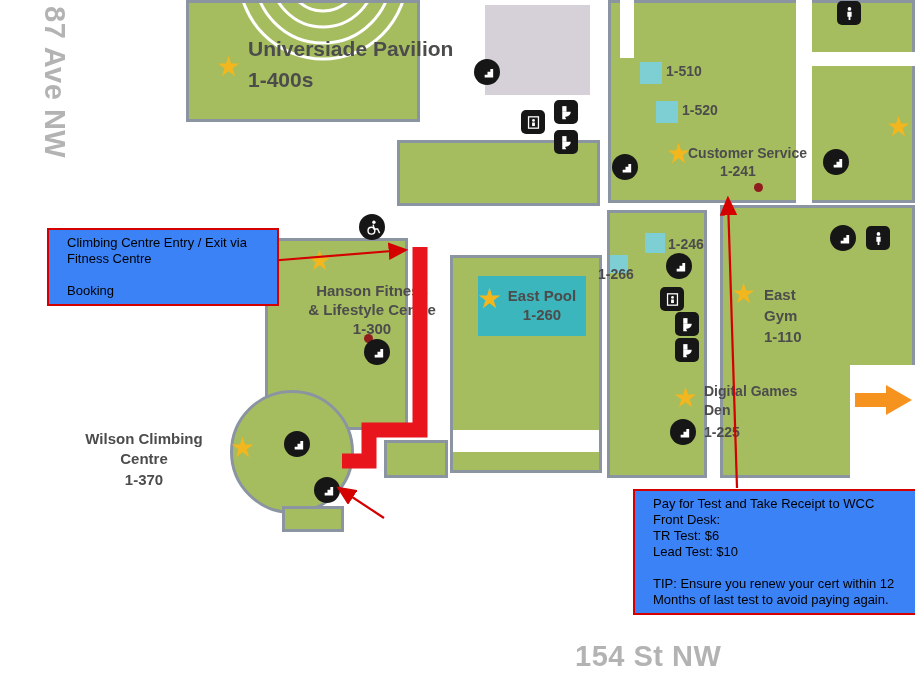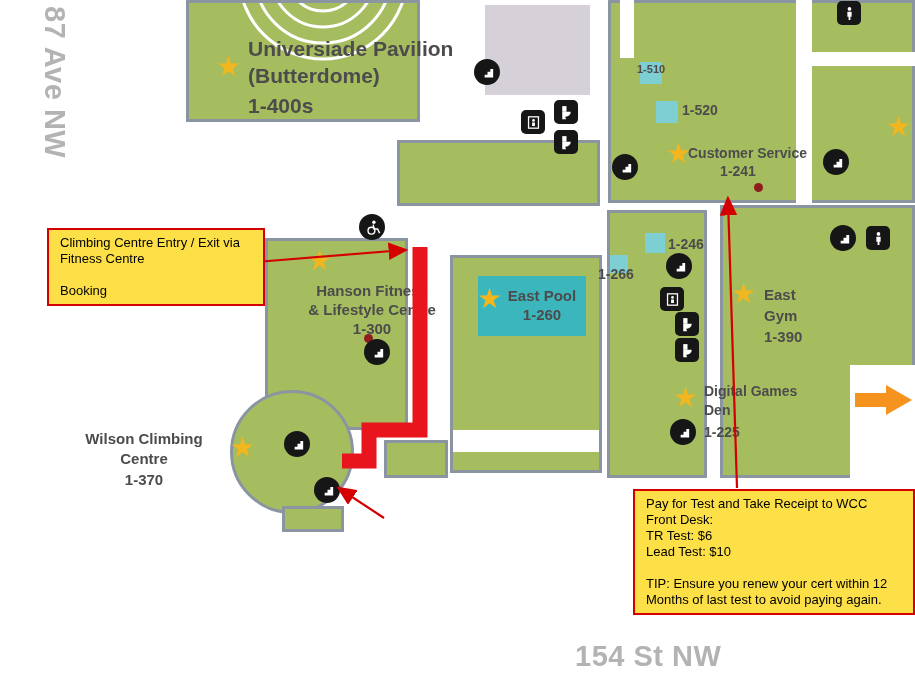--- a/index.html
+++ b/index.html
@@ -17,22 +17,22 @@
   .lbl{position:absolute;color:var(--ink);font-weight:700;font-size:15px;
        line-height:1.27;z-index:20;}
   .center{text-align:center;}
   .star{position:absolute;color:var(--star);font-size:28px;line-height:1;z-index:21;}
   .dot{position:absolute;width:9px;height:9px;border-radius:50%;background:var(--dot);z-index:21;}
   .icon{position:absolute;width:26px;height:26px;border-radius:50%;background:#161616;
         display:flex;align-items:center;justify-content:center;z-index:22;}
   .icon.square{width:24px;height:24px;border-radius:5px;}
   .icon svg{width:17px;height:17px;display:block;}
   #overlay{position:absolute;left:0;top:0;z-index:30;pointer-events:none;}
-  .annot{position:absolute;background:#fde047;border:2px solid var(--red);
-         padding:5px 11px;font-size:13px;color:#000;line-height:1.22;z-index:40;}
+  .annot{position:absolute;background:#3b82f6;border:2px solid var(--red);
+         padding:5px 18px;font-size:13px;color:#000;line-height:1.22;z-index:40;}
   .annot .line{min-height:16px;white-space:nowrap;}
 </style>
 </head>
 <body>
 
 <div id="map">
 
   <svg width="0" height="0" style="position:absolute">
     <defs>
       <g id="g-stairs">
@@ -98,39 +98,38 @@
   <div class="bldg" style="left:230px;top:390px;width:124px;height:124px;border-radius:50%;"></div>
   <div class="bldg" style="left:282px;top:506px;width:62px;height:26px;"></div>
 
   <div class="tealsq" style="left:640px;top:62px;width:22px;height:22px;"></div>
   <div class="tealsq" style="left:656px;top:101px;width:22px;height:22px;"></div>
   <div class="tealsq" style="left:645px;top:233px;width:20px;height:20px;"></div>
   <div class="tealsq" style="left:610px;top:255px;width:18px;height:18px;"></div>
 
   <div class="lbl" style="left:248px;top:36px;font-size:21px;">
     <div>Universiade Pavilion</div>
-    <div>(Butterdome)</div>
     <div style="margin-top:4px">1-400s</div>
   </div>
-  <div class="lbl" style="left:637px;top:63px;font-size:11px;">1-510</div>
+  <div class="lbl" style="left:666px;top:63px;font-size:14px;">1-510</div>
   <div class="lbl" style="left:682px;top:102px;font-size:14px;">1-520</div>
   <div class="lbl center" style="left:688px;top:145px;width:100px;font-size:14px;">
     <div style="white-space:nowrap">Customer Service</div>
     <div>1-241</div>
   </div>
   <div class="lbl" style="left:668px;top:236px;font-size:14px;">1-246</div>
   <div class="lbl" style="left:598px;top:266px;font-size:14px;">1-266</div>
   <div class="lbl center" style="left:504px;top:286px;width:76px;">
     <div>East Pool</div>
     <div>1-260</div>
   </div>
   <div class="lbl" style="left:764px;top:284px;line-height:1.4;">
     <div>East</div>
     <div>Gym</div>
-    <div>1-390</div>
+    <div>1-110</div>
   </div>
   <div class="lbl" style="left:704px;top:382px;font-size:14px;line-height:1.35;">
     <div style="white-space:nowrap">Digital Games</div>
     <div>Den</div>
     <div style="margin-top:3px">1-225</div>
   </div>
   <div class="lbl center" style="left:293px;top:281px;width:158px;">
     <div>Hanson Fitness</div>
     <div>&amp; Lifestyle Centre</div>
     <div>1-300</div>

